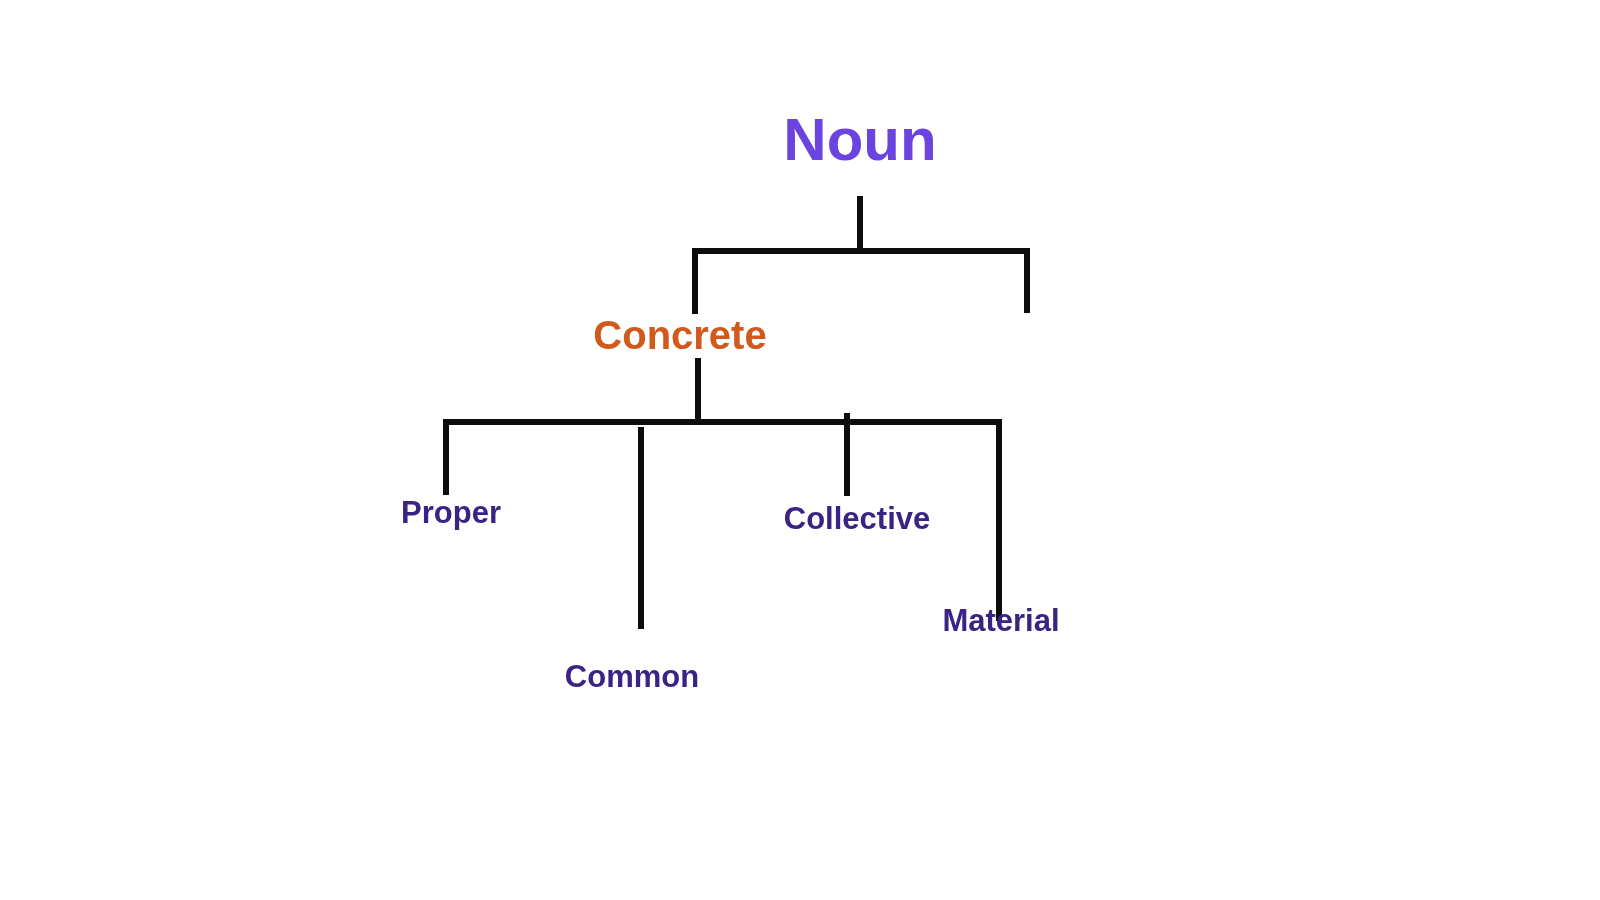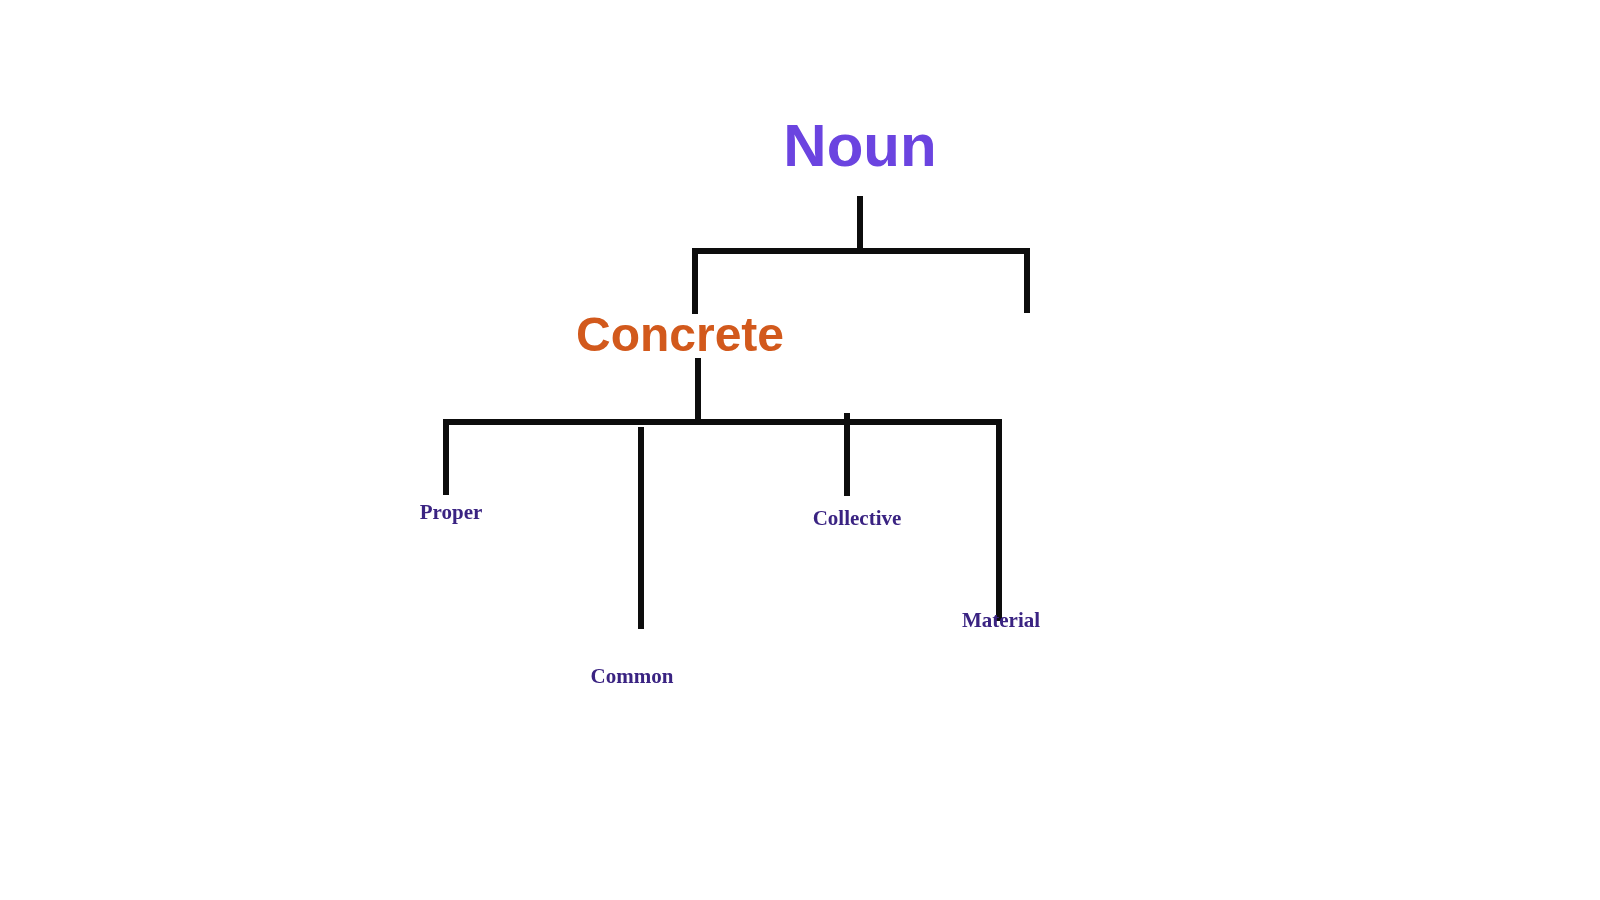--- a/index.html
+++ b/index.html
@@ -21,33 +21,33 @@
   }
   .node {
     position: absolute;
     transform: translate(-50%, -50%);
     font-weight: bold;
     white-space: nowrap;
     line-height: 1;
     letter-spacing: 0px;
   }
   .node.root   { font-size: 60px; color: var(--color-root, #6b44e0); }
-  .node.branch { font-size: 48px; color: var(--color-branch, #d2591c); }
-  .node.leaf   { font-size: 21px; color: var(--color-leaf, #3a2382); font-family: Liberation Serif, serif; }
+  .node.branch { font-size: 40px; color: var(--color-branch, #d2591c); }
+  .node.leaf   { font-size: 31px; color: var(--color-leaf, #3a2382); }
   .line {
     position: absolute;
     background: var(--color-line, #0d0d0d);
   }
 </style>
 </head>
 <body>
 
 <div class="canvas">
 
-  <div class="node root" style="left:860px; top:146px;text-align:right;">Noun</div>
+  <div class="node root" style="left:860px; top:140px;text-align:right;">Noun</div>
 
   <div class="line" style="left:857px; top:196px; width:6px; height:58px;"></div>
   <div class="line" style="left:692px; top:248px; width:338px; height:6px;"></div>
   <div class="line" style="left:692px; top:248px; width:6px; height:66px;"></div>
   <div class="line" style="left:1024px; top:248px; width:6px; height:65px;"></div>
 
   <div class="node branch" style="left:680px; top:335px;">Concrete</div>
 
   <div class="line" style="left:695px; top:358px; width:6px; height:67px;"></div>
   <div class="line" style="left:443px; top:419px; width:559px; height:6px;"></div>

